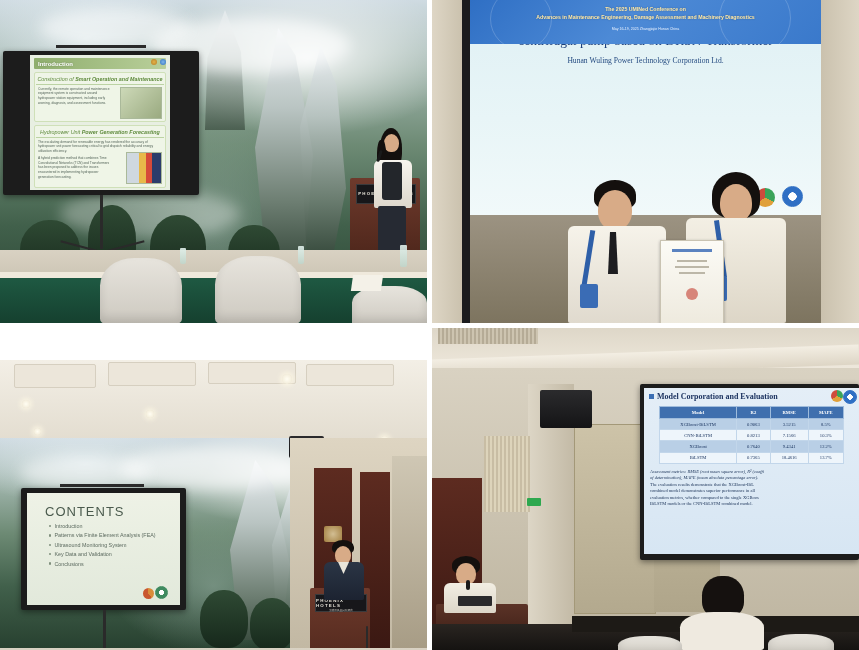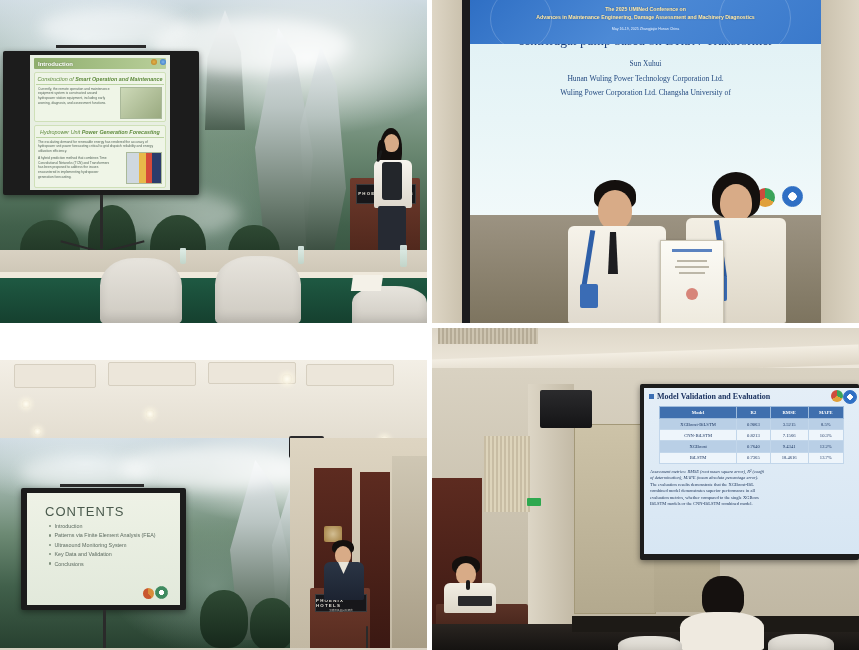--- a/index.html
+++ b/index.html
@@ -182,23 +182,21 @@
     <div class="title-slide" style="left:38px;top:0;width:351px;height:215px;">
       <div class="title-banner">
         <div class="banner-globe" style="left:20px;top:-12px;width:60px;height:60px;"></div>
         <div class="banner-globe" style="right:30px;top:-18px;width:70px;height:70px;"></div>
         <div class="banner-l1">The 2025 UMINed Conference on</div>
         <div class="banner-l2">Advances in Maintenance Engineering, Damage Assessment and Machinery Diagnostics</div>
         <div class="banner-l3">May 16-19, 2025 Zhangjiajie Hunan China</div>
       </div>
       <div class="ttl">Cavitation status identification method for</div>
       <div class="ttl" style="margin-top:2px;">centrifugal pump based on DRSN-Transformer</div>
-      <div class="auth">Sun Xuhui</div>
       <div class="affil">Hunan Wuling Power Technology Corporation Ltd.</div>
-      <div class="affil" style="margin-top:3px;">Wuling Power Corporation Ltd. Changsha University of</div>
       <div class="logo-dot" style="right:46px;bottom:8px;width:19px;height:19px;background:conic-gradient(#3aa35a 0 33%,#e0a03a 33% 66%,#cf4a3c 66% 100%);"></div>
       <div class="logo-dot" style="right:18px;bottom:8px;width:19px;height:19px;background:radial-gradient(circle,#ffffff 30%,#2f6fc4 32%,#2f6fc4 100%);border:1px solid #2f6fc4;"></div>
     </div>
 
     <div style="position:absolute;left:38px;top:215px;width:351px;height:108px;background:linear-gradient(180deg,#9c9382,#7d745f);"></div>
 
     <div class="person" style="left:132px;top:180px;width:110px;height:143px;">
       <div class="hair" style="left:30px;top:0;width:42px;height:30px;"></div>
       <div class="head" style="left:34px;top:10px;width:34px;height:40px;"></div>
       <div class="torso" style="left:4px;top:46px;width:98px;height:97px;background:linear-gradient(180deg,#f6f3ea,#e0dace);"></div>
@@ -310,21 +308,21 @@
     <div style="position:absolute;left:222px;top:100px;width:66px;height:184px;background:linear-gradient(180deg,#c9bfa4,#afa58a);"></div>
     <div class="wood-door" style="left:0;top:150px;width:50px;height:172px;"></div>
     <div style="position:absolute;left:95px;top:170px;width:14px;height:8px;background:#2ea84f;border-radius:1px;"></div>
     <div class="speaker-box" style="left:108px;top:62px;width:52px;height:38px;"></div>
 
     <div class="screen-frame" style="left:208px;top:56px;width:219px;height:176px;"></div>
     <div class="screen-surface" style="left:212px;top:60px;width:215px;height:166px;background:#dfebf6;">
       <div class="eval-slide">
         <div class="eval-head">
           <span class="sq"></span>
-          <span>Model Validation and Evaluation</span>
+          <span>Model Corporation and Evaluation</span>
         </div>
         <div class="logo-dot" style="right:16px;top:2px;width:12px;height:12px;background:conic-gradient(#3aa35a 0 33%,#e0a03a 33% 66%,#cf4a3c 66% 100%);"></div>
         <div class="logo-dot" style="right:2px;top:2px;width:12px;height:12px;background:radial-gradient(circle,#ffffff 30%,#2f6fc4 32%);border:1px solid #2f6fc4;"></div>
         <table class="eval-table">
           <thead>
             <tr>
               <th>Model</th>
               <th>R2</th>
               <th>RMSE</th>
               <th>MAPE</th>

